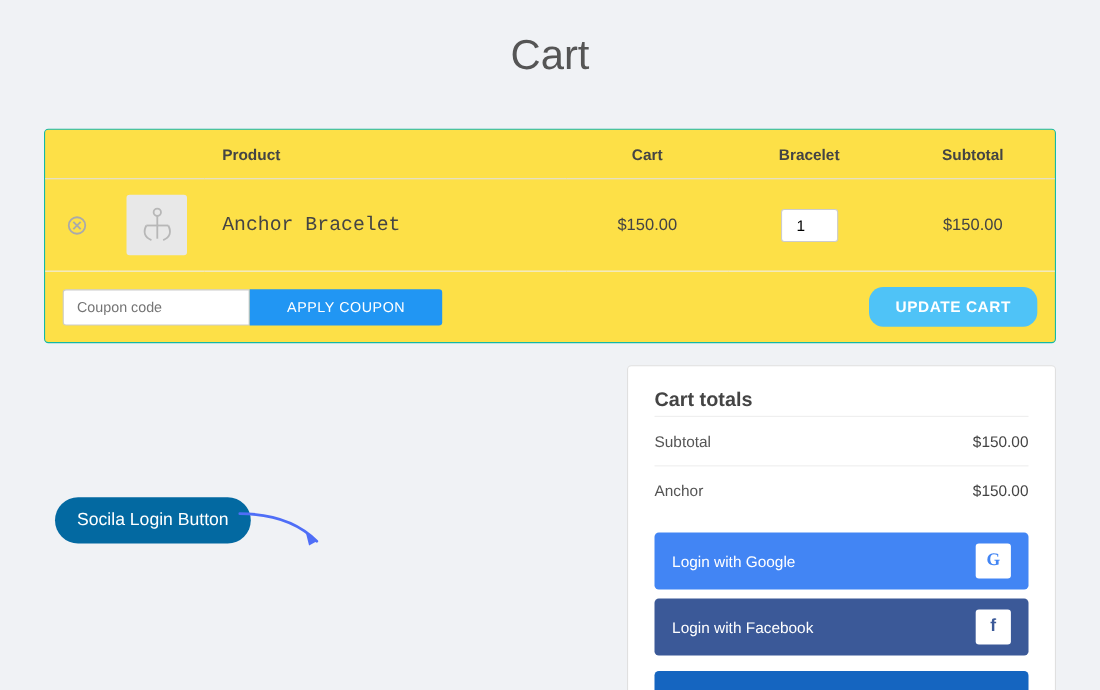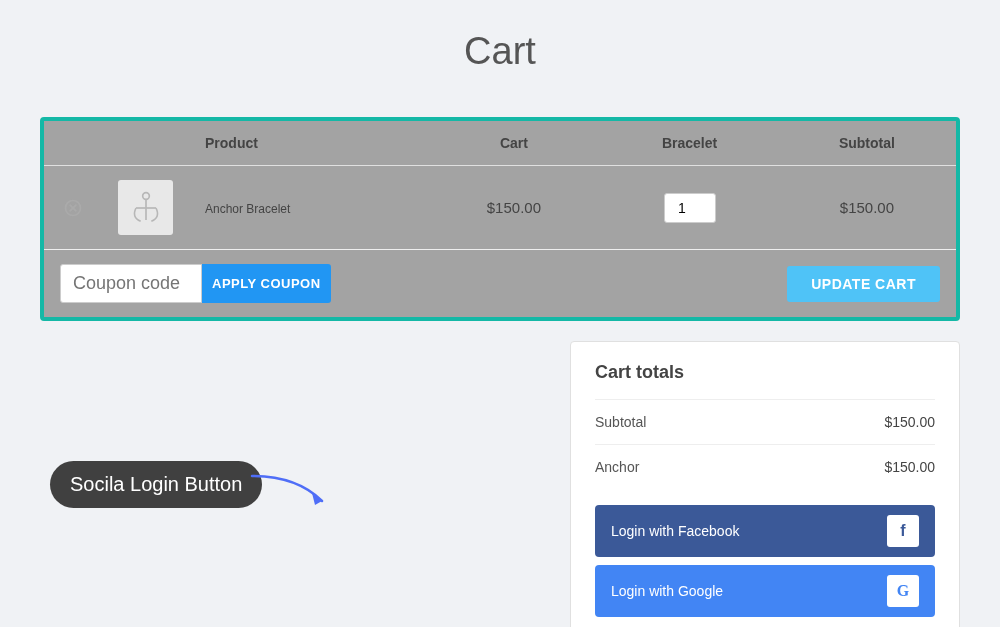--- a/index.html
+++ b/index.html
@@ -17,22 +17,22 @@
 
     .page-title {
       text-align: center;
       font-size: 38px;
       font-weight: 400;
       color: #555;
       margin-bottom: 44px;
     }
 
     .cart-table-wrapper {
-      background: #a3a3a3;
-      border: 4px solid #14b8a6;
+      background: #fde047;
+      border: 1px solid #14b8a6;
       border-radius: 4px;
       margin-bottom: 20px;
     }
 
     .cart-table {
       width: 100%;
       border-collapse: collapse;
     }
 
     .cart-table thead tr {
@@ -86,22 +86,23 @@
       overflow: hidden;
     }
 
     .product-image svg {
       width: 40px;
       height: 40px;
       opacity: 0.5;
     }
 
     .product-name {
-      font-size: 12px;
+      font-size: 18px;
       color: #444;
+      font-family: Liberation Mono, monospace;
     }
 
     .price-cell {
       text-align: center;
       font-size: 15px;
     }
 
     .quantity-cell {
       text-align: center;
     }
@@ -128,48 +129,48 @@
     }
 
     .coupon-area {
       display: flex;
       gap: 0;
     }
 
     .coupon-input {
       border: 1px solid #ccc;
       padding: 8px 12px;
-      font-size: 18px;
+      font-size: 13px;
       border-radius: 3px 0 0 3px;
       outline: none;
-      width: 142px;
+      width: 170px;
       color: #888;
     }
 
     .apply-coupon-btn {
       background: #2196f3;
       color: #fff;
       border: none;
-      padding: 8px 10px;
+      padding: 8px 34px;
       font-size: 13px;
+      font-weight: 400;
+      letter-spacing: 0.5px;
+      border-radius: 0 3px 3px 0;
+      cursor: pointer;
+    }
+
+    .update-cart-btn {
+      background: #4fc3f7;
+      color: #fff;
+      border: none;
+      padding: 10px 24px;
+      font-size: 14px;
       font-weight: 700;
       letter-spacing: 0.5px;
-      border-radius: 0 3px 3px 0;
-      cursor: pointer;
-    }
-
-    .update-cart-btn {
-      background: #4fc3f7;
-      color: #fff;
-      border: none;
-      padding: 10px 24px;
-      font-size: 14px;
-      font-weight: 700;
-      letter-spacing: 0.5px;
-      border-radius: 3px;
+      border-radius: 13px;
       cursor: pointer;
     }
 
     
     .bottom-section {
       display: flex;
       justify-content: flex-end;
       position: relative;
     }
 
@@ -178,21 +179,21 @@
       border: 1px solid #e0e0e0;
       border-radius: 4px;
       width: 390px;
       padding: 20px 24px 24px;
     }
 
     .cart-totals-title {
       font-size: 18px;
       font-weight: 600;
       color: #444;
-      margin-bottom: 16px;
+      margin-bottom: 4px;
     }
 
     .totals-row {
       display: flex;
       justify-content: space-between;
       padding: 14px 0;
       border-top: 1px solid #eee;
       font-size: 14px;
       color: #555;
     }
@@ -258,23 +259,23 @@
     }
 
     
     .annotation-wrapper {
       position: absolute;
       left: 10px;
       top: 120px;
     }
 
     .annotation-bubble {
-      background: #404040;
-      color: #fff;
-      font-size: 20px;
+      background: #0369a1;
+      color: #fff;
+      font-size: 16px;
       font-weight: 500;
       border-radius: 30px;
       padding: 12px 20px;
       display: inline-block;
       white-space: nowrap;
     }
 
     .annotation-arrow {
       position: absolute;
       right: -65px;
@@ -362,31 +363,31 @@
         <span class="label">Subtotal</span>
         <span class="value">$150.00</span>
       </div>
 
       <div class="totals-row">
         <span class="label">Anchor</span>
         <span class="value">$150.00</span>
       </div>
 
       <div class="login-buttons">
+        <button class="login-btn login-btn-google">
+          <span>Login with Google</span>
+          <span class="login-btn-icon">
+            <span class="google-icon-letter">G</span>
+          </span>
+        </button>
         <button class="login-btn login-btn-facebook">
           <span>Login with Facebook</span>
           <span class="login-btn-icon">
             <span class="facebook-icon-letter">f</span>
           </span>
         </button>
-        <button class="login-btn login-btn-google">
-          <span>Login with Google</span>
-          <span class="login-btn-icon">
-            <span class="google-icon-letter">G</span>
-          </span>
-        </button>
       </div>
 
       <button class="checkout-btn">CHECKOUT</button>
     </div>
   </div>
 
 </div>
 
 </body></html>

